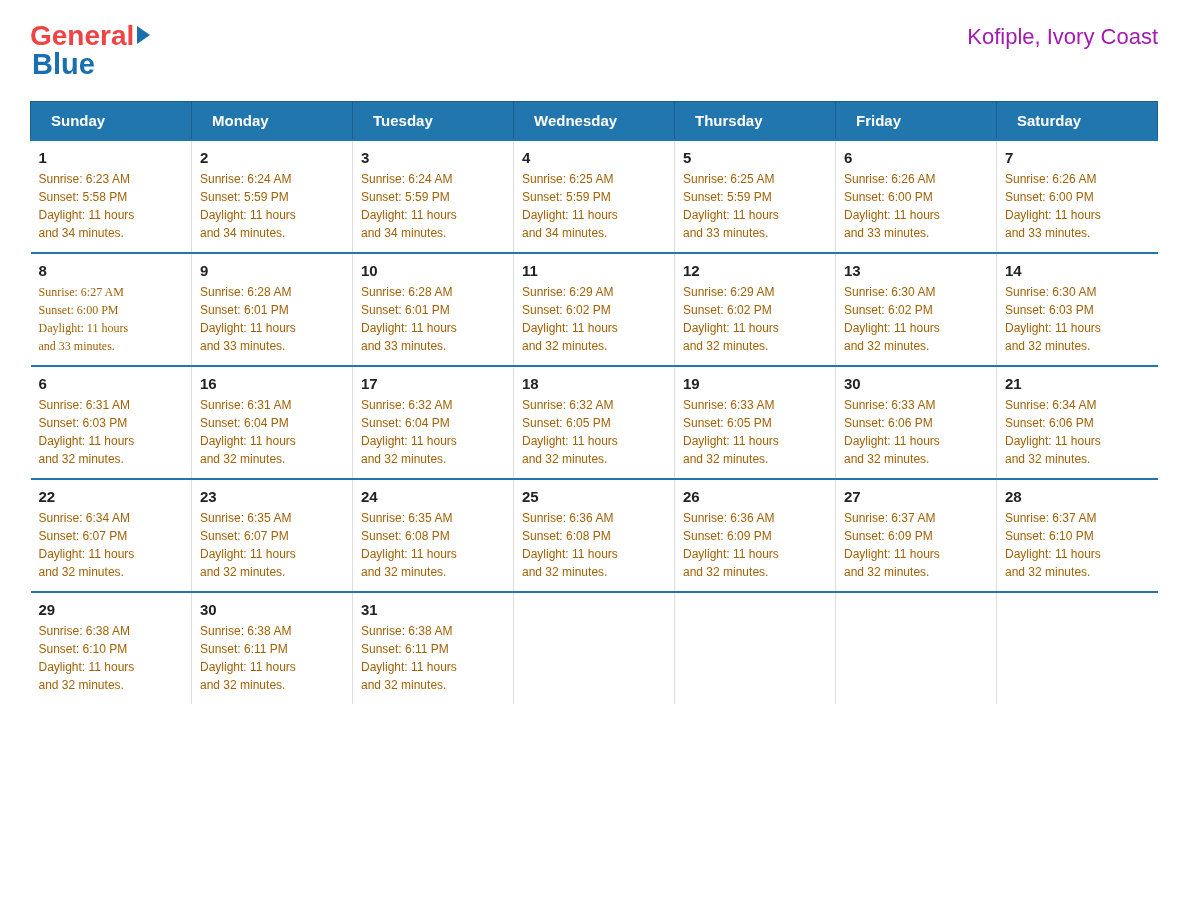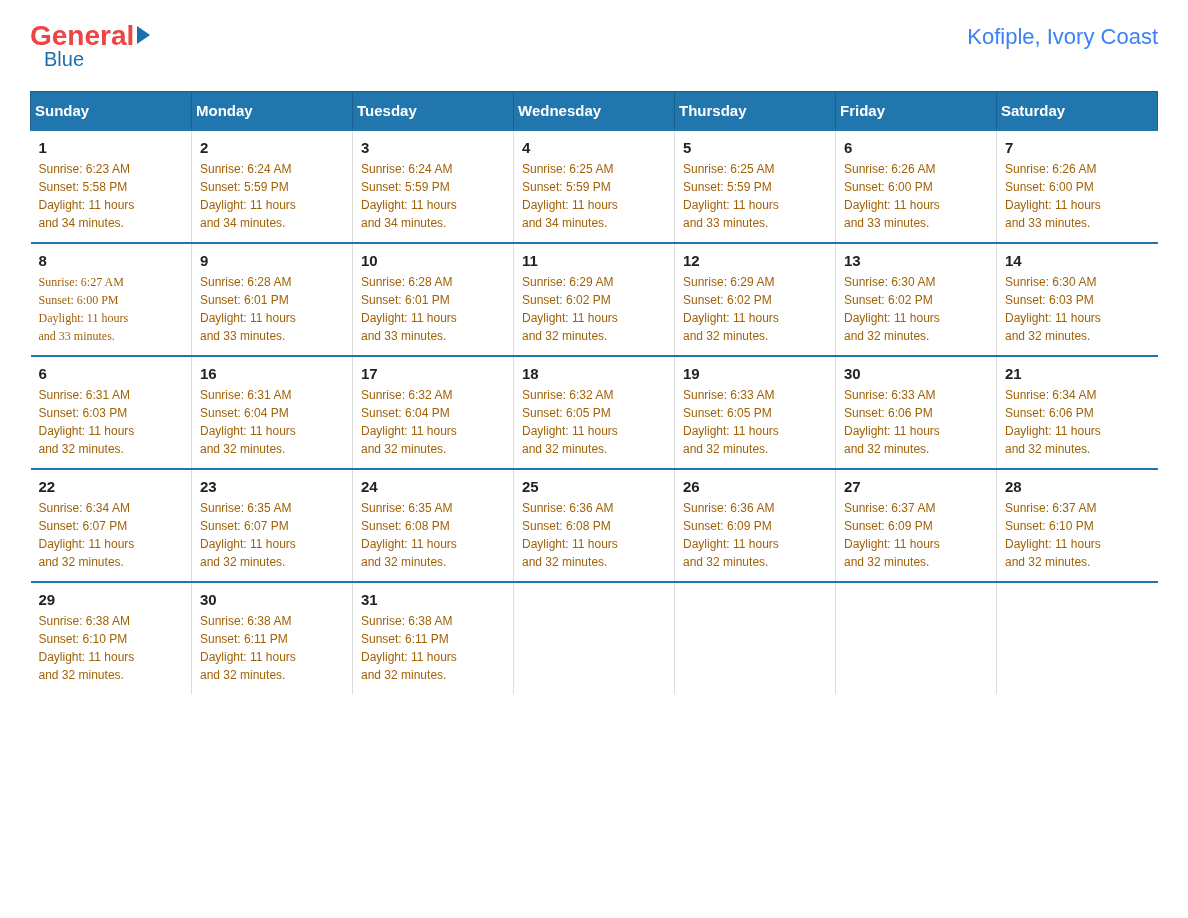--- a/index.html
+++ b/index.html
@@ -25,36 +25,36 @@
       text-align: right;
     }
     .month-title {
       font-size: 52px;
       font-weight: bold;
       color: #222;
       line-height: 1.1;
     }
     .location {
       font-size: 22px;
-      color: #3b82f6;
+      color: #a21caf;
       margin-top: 4px;
     }
     table {
       width: 100%;
       border-collapse: collapse;
       table-layout: fixed;
     }
     thead tr {
       background-color: #2176ae;
     }
     thead th {
       color: #fff;
       font-size: 15px;
       font-weight: 600;
-      padding: 10px 4px;
+      padding: 10px 20px;
       text-align: left;
       border: 1px solid #1a5f8e;
     }
     tbody tr {
       border-top: 2px solid #2176ae;
     }
     tbody td {
       vertical-align: top;
       padding: 8px 8px 10px 8px;
       font-size: 12.5px;
@@ -87,21 +87,21 @@
   </style>
 </head>
 <body>
 
 <div class="header">
   <div class="logo">
     <div style="display:flex; align-items:center;">
       <span style="font-size:28px; font-weight:bold; color:#ef4444;">General</span>
       <span style="display:inline-block; width:0; height:0; border-left:13px solid #1a6faf; border-top:9px solid transparent; border-bottom:9px solid transparent; margin-left:3px; margin-bottom:2px;"></span>
     </div>
-    <div style="font-size:20px; font-weight:normal; color:#1a6faf; margin-top:-4px; margin-left:14px;">Blue</div>
+    <div style="font-size:29px; font-weight:bold; color:#1a6faf; margin-top:-4px; margin-left:2px;">Blue</div>
   </div>
   <div class="title-section">
     <div class="location">Kofiple, Ivory Coast</div>
   </div>
 </div>
 
 <table>
   <thead>
     <tr>
     <th>Sunday</th>

